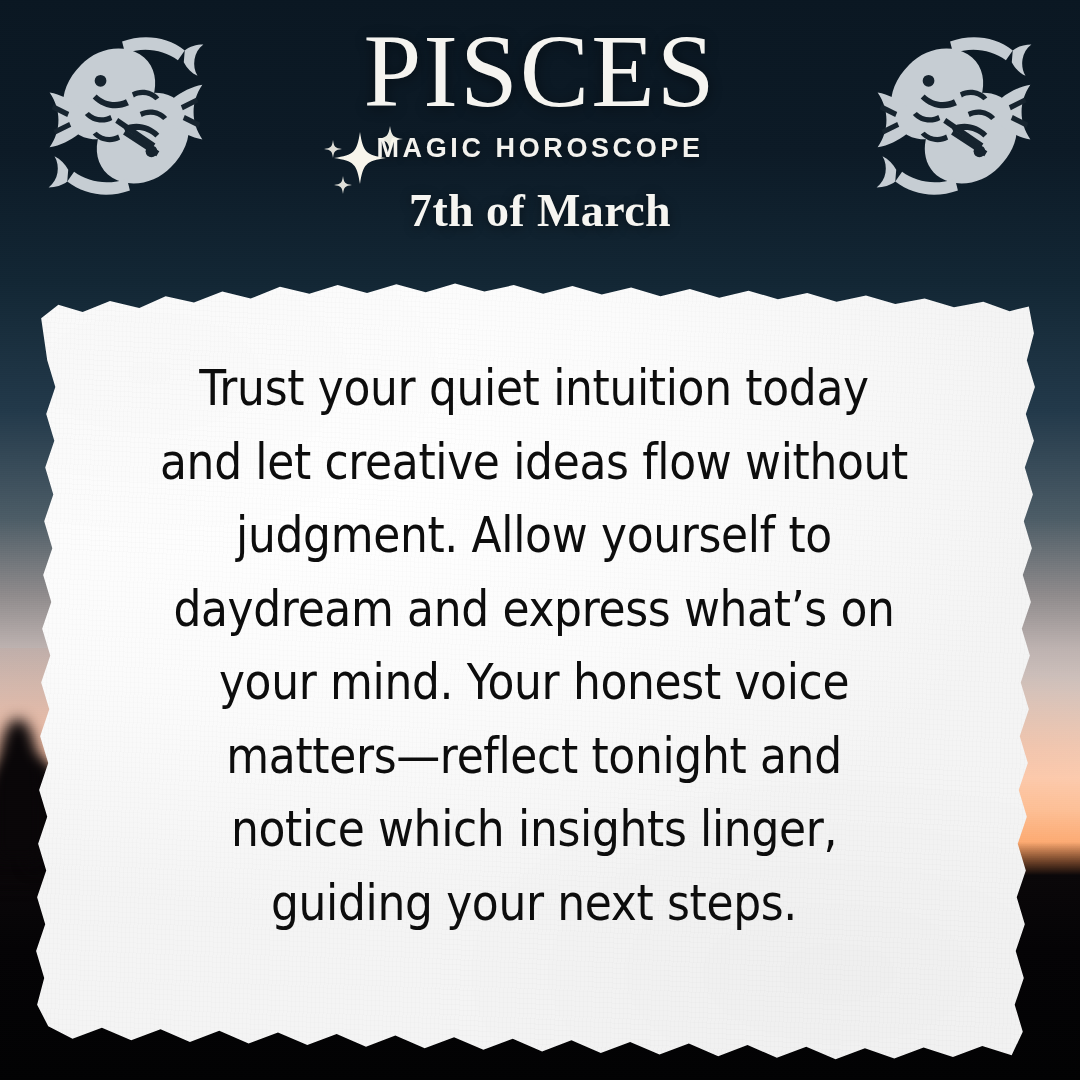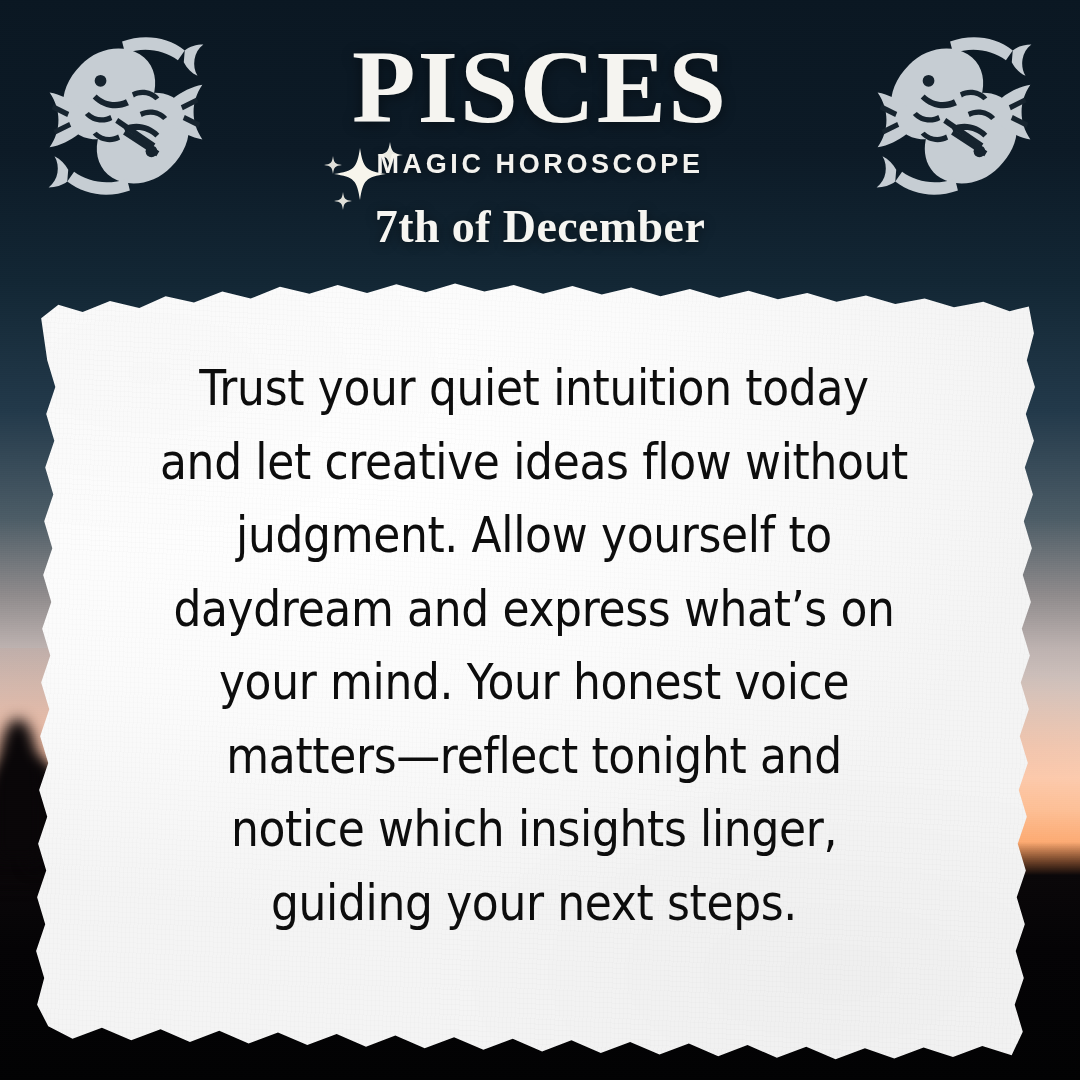--- a/index.html
+++ b/index.html
@@ -80,26 +80,26 @@
   }
 
   
   .header {
     position:absolute; top:0; left:0; right:0; height:270px;
     text-align:center;
     z-index:6;
   }
   .zodiac-title {
     font-family:"Liberation Serif", serif;
-    font-weight:bold;
+    font-weight:normal;
     font-size:104px;
     line-height:.98;
     color:#f5f4f0;
     letter-spacing:2px;
-    padding-top:36px;
+    padding-top:20px;
     text-shadow:0 2px 14px rgba(0,0,0,.45);
   }
   .brand-row {
     position:relative;
     display:flex; align-items:center; justify-content:center;
     margin-top:6px;
     height:42px;
   }
   .brand {
     font-family:"Liberation Sans", sans-serif;
@@ -301,21 +301,21 @@
 
             <path d="M17 18 C18 25 19 26 26 27 C19 28 18 29 17 36 C16 29 15 28 8 27 C15 26 16 25 17 18 Z" opacity=".9"></path>
 
             <path d="M27 54 C28 61 29 62 36 63 C29 64 28 65 27 72 C26 65 25 64 18 63 C25 62 26 61 27 54 Z" opacity=".9"></path>
           </g>
         </svg>
       </span>
       <span class="brand">MAGIC HOROSCOPE</span>
     </div>
 
-    <div class="date">7th of December</div>
+    <div class="date">7th of March</div>
   </div>
 
   <div class="paper-wrap">
     <div class="paper">
       <div class="paper-tex"></div>
     </div>
     <div class="horoscope">Trust your quiet intuition today and let creative ideas flow without judgment. Allow yourself to daydream and express what’s on your mind. Your honest voice matters—reflect tonight and notice which insights linger, guiding your next steps.</div>
   </div>
 
 </div>

